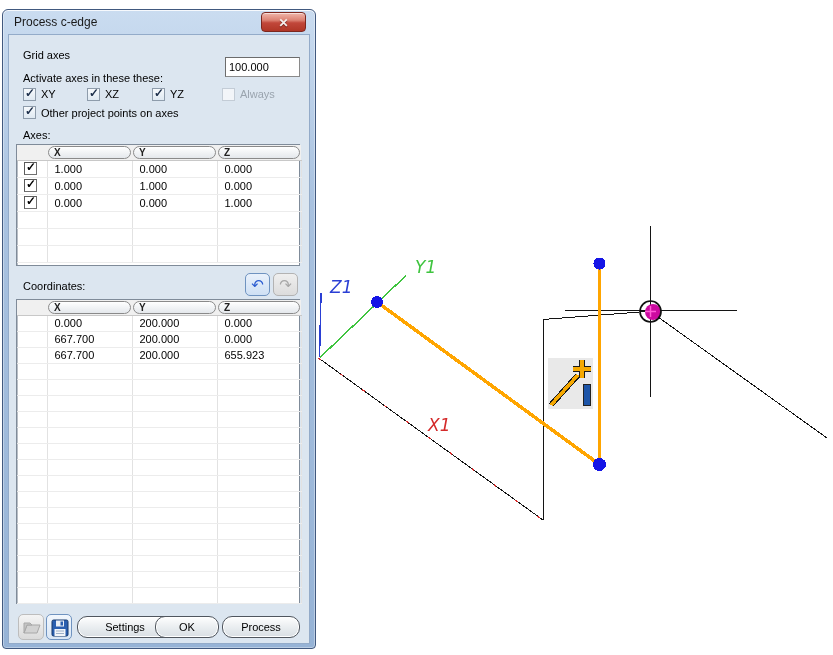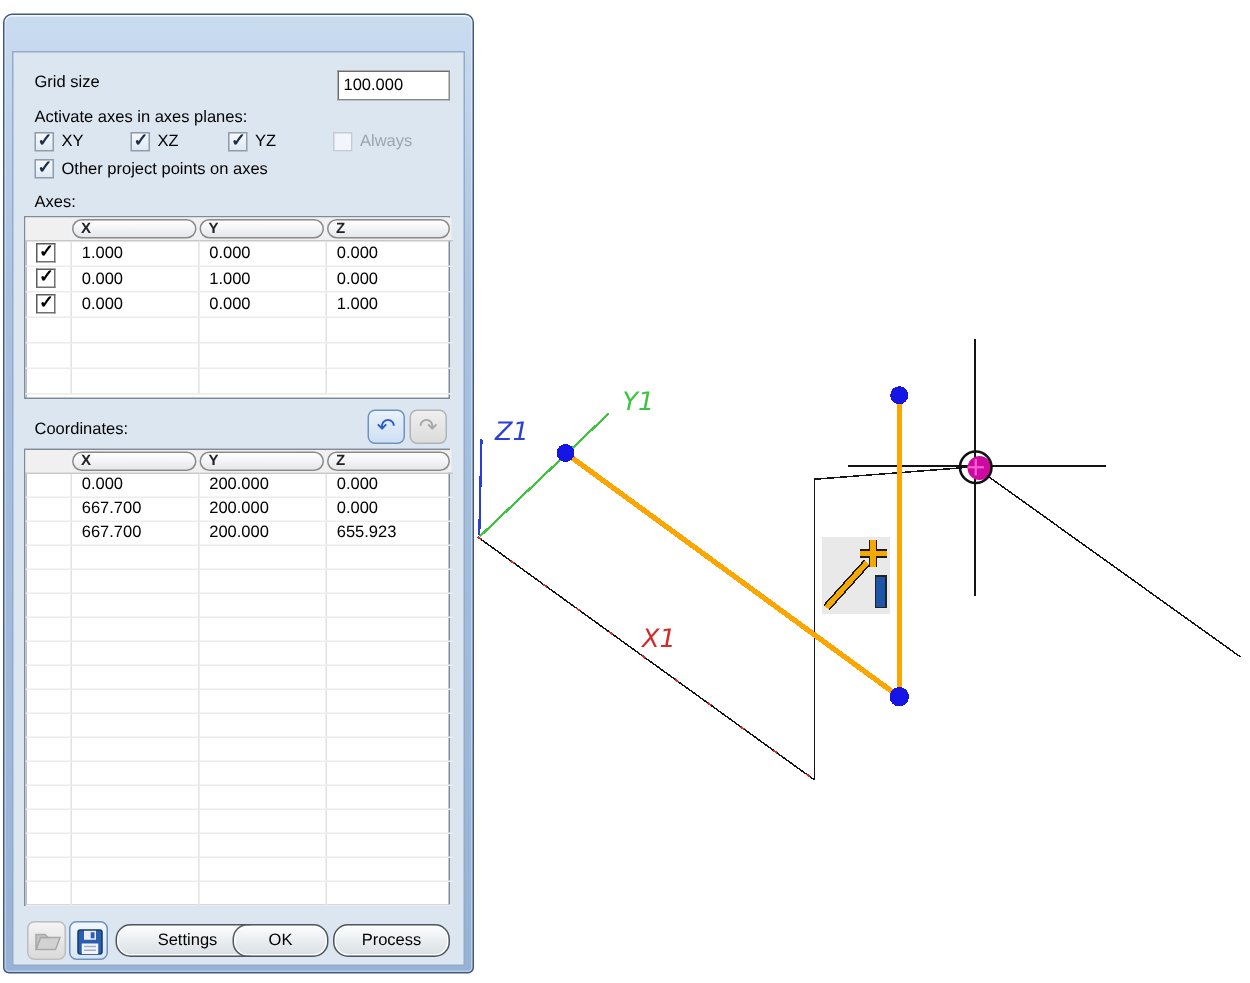--- a/index.html
+++ b/index.html
@@ -22,21 +22,21 @@
     box-shadow:inset 0 1px 0 rgba(255,255,255,.55);text-align:center;}
   .close-btn span{color:#f4f0ee;font-size:12px;font-weight:bold;line-height:18px;
     text-shadow:0 1px 1px rgba(60,0,0,.6);}
 
   .client{position:absolute;left:5px;top:24px;right:5px;bottom:4px;background:#dce6f0;
     border:1px solid #93abc9;}
 
   .lbl{position:absolute;font-size:11px;color:#000;white-space:nowrap;}
   .lbl.disabled{color:#9aa4ae;}
 
-  .txtinput{position:absolute;left:216px;top:12px;width:75px;height:20px;border:1px solid #8a8a8a;
+  .txtinput{position:absolute;left:216px;top:22px;width:75px;height:20px;border:1px solid #8a8a8a;
     border-top-color:#6c6c6c;border-left-color:#6c6c6c;background:#fff;font-size:11px;
     font-family:"Liberation Sans",sans-serif;padding:1px 3px;}
 
   
   .cb{position:absolute;width:13px;height:13px;background:linear-gradient(180deg,#f7fafc,#dfe9f2);
     border:1px solid #8e9cab;}
   .cb span{position:absolute;left:1px;top:-3px;font-size:12px;font-weight:bold;color:#1c2e4a;}
   .cb.disabled{background:#f2f5f9;border-color:#c3ccd6;}
 
   
@@ -118,27 +118,33 @@
 
   <g shape-rendering="auto">
     <circle cx="653" cy="312" r="8" fill="#cc0aa0"></circle>
     <line x1="645" y1="311.5" x2="656" y2="311.5" stroke="#ff5ad6" stroke-width="1.5"></line>
     <line x1="650.5" y1="306" x2="650.5" y2="317" stroke="#ff5ad6" stroke-width="1.5"></line>
     <circle cx="650.5" cy="311.5" r="10.5" fill="none" stroke="#111" stroke-width="1.7"></circle>
   </g>
 </svg>
 
 <div class="dialog">
+  <div class="titlebar">
+    <span class="title-text">Process c-edge</span>
+    <div class="close-btn">
+      <span>✕</span>
+    </div>
+  </div>
 
   <div class="client">
 
-    <div class="lbl" style="left:14px;top:14px">Grid size</div>
+    <div class="lbl" style="left:14px;top:14px">Grid axes</div>
     <input class="txtinput" type="text" value="100.000" style="">
 
-    <div class="lbl" style="left:14px;top:37px">Activate axes in axes planes:</div>
+    <div class="lbl" style="left:14px;top:37px">Activate axes in these these:</div>
 
     <div class="cb" style="left:14px;top:53px">
       <span>✓</span>
       </div>
     <div class="lbl" style="left:32px;top:53px">XY</div>
 
     <div class="cb" style="left:78px;top:53px">
       <span>✓</span>
       </div>
     <div class="lbl" style="left:96px;top:53px">XZ</div>

